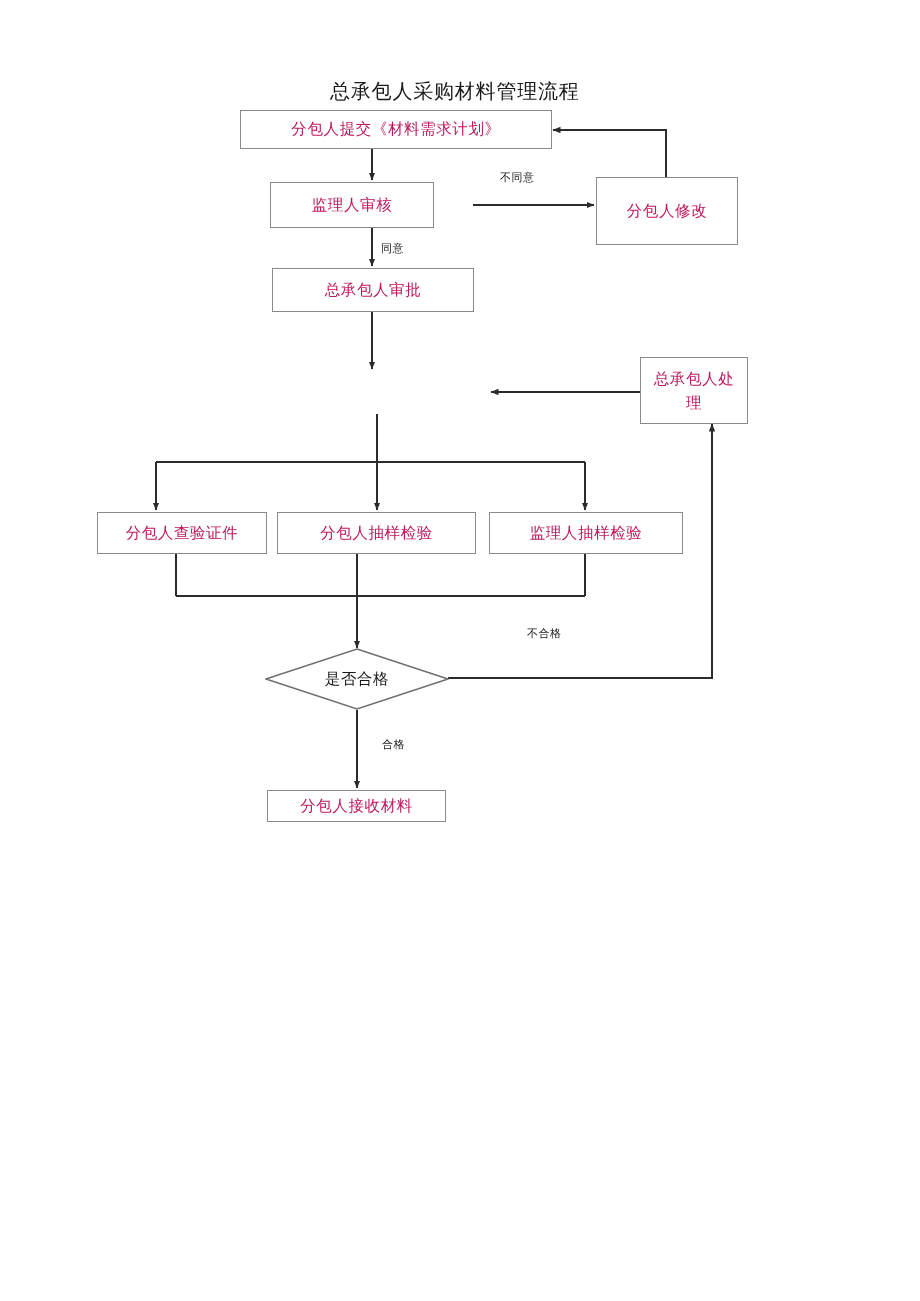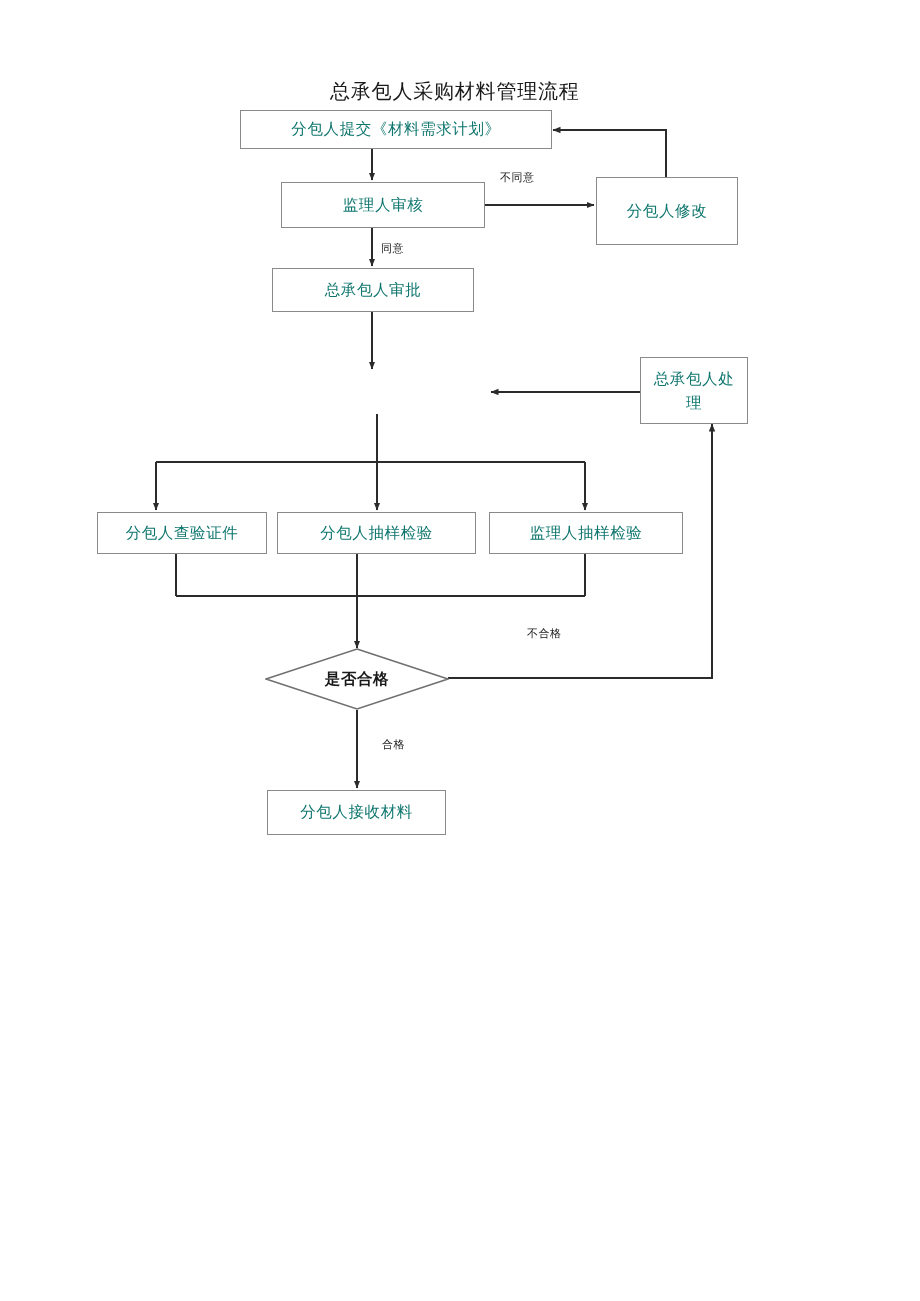--- a/index.html
+++ b/index.html
@@ -26,21 +26,21 @@
   }
   .node {
     position: absolute;
     box-sizing: border-box;
     border: 1px solid #8a8a8a;
     background: #ffffff;
     display: flex;
     align-items: center;
     justify-content: center;
     text-align: center;
-    color: #0f766e;
+    color: #be185d;
     font-size: 15.5px;
     line-height: 1.45;
     letter-spacing: 0.6px;
   }
   .node.twoline {
     line-height: 1.5;
     padding: 16px 10px;
   }
   .diamond-wrap {
     position: absolute;
@@ -121,21 +121,21 @@
       <path d="M448,678 L712,678 L712,424" marker-end="url(#arrow)"></path>
 
       <path d="M357,710 L357,788" marker-end="url(#arrow)"></path>
     </g>
   </svg>
 
   <div class="node" style="left:240px; top:110px; width:312px; height:39px;">
     <span>分包人提交《材料需求计划》</span>
   </div>
 
-  <div class="node" style="left:281px; top:182px; width:204px; height:46px;">
+  <div class="node" style="left:270px; top:182px; width:164px; height:46px;">
     <span>监理人审核</span>
   </div>
 
   <div class="node" style="left:596px; top:177px; width:142px; height:68px;">
     <span>分包人修改</span>
   </div>
 
   <div class="node" style="left:272px; top:268px; width:202px; height:44px;">
     <span>总承包人审批</span>
   </div>
@@ -150,28 +150,28 @@
   </div>
 
   <div class="node" style="left:277px; top:512px; width:199px; height:42px;">
     <span>分包人抽样检验</span>
   </div>
 
   <div class="node" style="left:489px; top:512px; width:194px; height:42px;text-align:center;">
     <span>监理人抽样检验</span>
   </div>
 
-  <div class="diamond-wrap" style="left:265px; top:648px; width:184px; height:62px;font-weight:bold;">
+  <div class="diamond-wrap" style="left:265px; top:648px; width:184px; height:62px;">
     <svg class="diamond-shape" viewBox="0 0 184 62" preserveAspectRatio="none" xmlns="http://www.w3.org/2000/svg">
       <polygon points="92,1 183,31 92,61 1,31" fill="#ffffff" stroke="#6f6f6f" stroke-width="1.4"></polygon>
     </svg>
     <span class="diamond-label">是否合格</span>
   </div>
 
-  <div class="node" style="left:267px; top:790px; width:179px; height:45px;">
+  <div class="node" style="left:267px; top:790px; width:179px; height:32px;">
     <span>分包人接收材料</span>
   </div>
 
   <div class="edge-label" style="left:500px; top:170px;">不同意</div>
 
   <div class="edge-label" style="left:381px; top:241px;">同意</div>
 
   <div class="edge-label" style="left:527px; top:626px;">不合格</div>
 
   <div class="edge-label" style="left:382px; top:737px;">合格</div>

